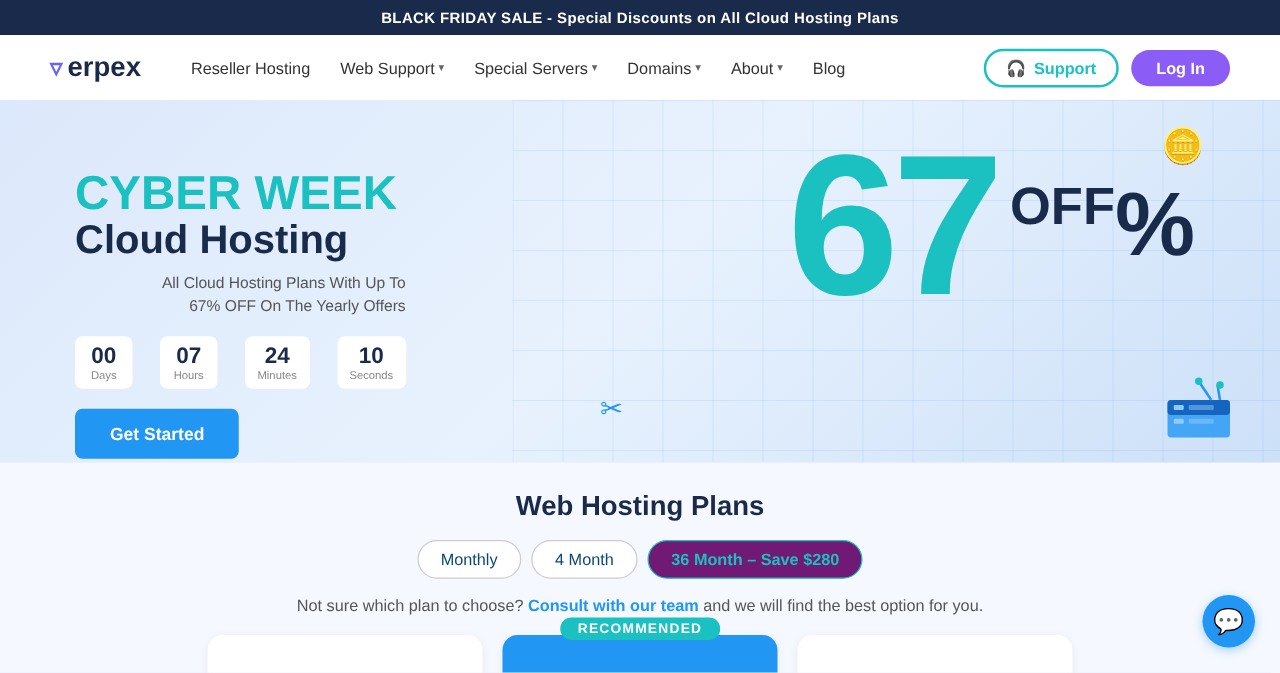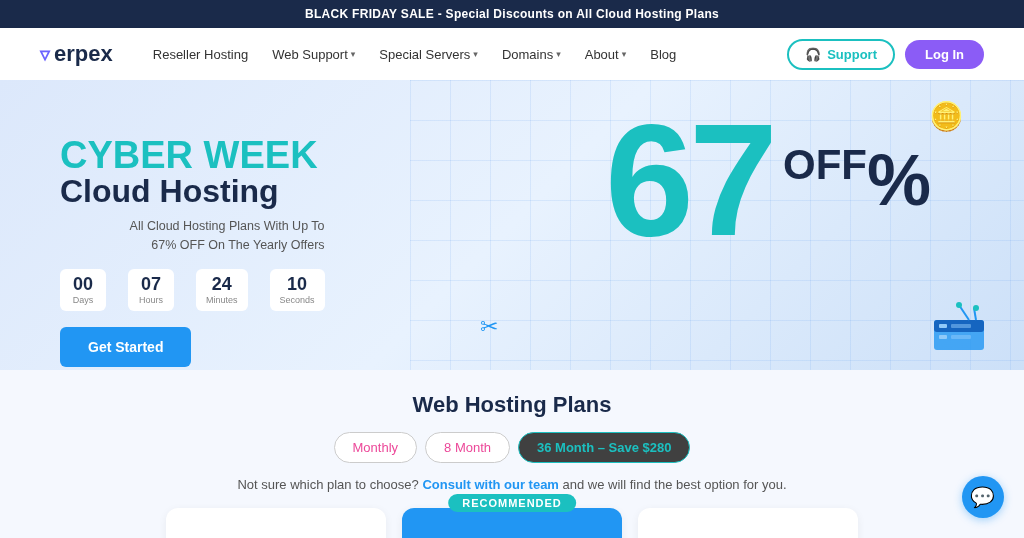--- a/index.html
+++ b/index.html
@@ -188,21 +188,21 @@
       letter-spacing: 0.5px;
     }
     .coupon-code {
       color: #2196f3;
       font-weight: 700;
     }
 
     
     .hero-right {
       position: absolute;
-      right: 93px;
+      right: 68px;
       top: 20px;
       z-index: 2;
       display: flex;
       align-items: center;
     }
     .big-67 {
       font-size: 160px;
       font-weight: 900;
       color: #1bc0c0;
       line-height: 1;
@@ -275,26 +275,26 @@
       justify-content: center;
       gap: 8px;
       margin-bottom: 14px;
     }
     .toggle-btn {
       padding: 7px 18px;
       border-radius: 20px;
       border: 1.5px solid #ccc;
       background: #fff;
       font-size: 13px;
-      color: #ec4899;
+      color: #0c4a6e;
       cursor: pointer;
       font-weight: 500;
     }
     .toggle-btn.active {
-      background: #404040;
+      background: #701a75;
       color: #fff;
       border-color: #2196f3;
       font-weight: 700;
     }
     .toggle-btn.save {
       border-color: #1bc0c0;
       color: #1bc0c0;
       font-weight: 600;
     }
     .save-badge {
@@ -479,21 +479,21 @@
   </div>
 </div>
 
 <div class="plans-section">
   <h2 class="plans-title">Web Hosting Plans</h2>
   <div class="billing-toggle">
     <button class="toggle-btn">
       <span>Monthly</span>
     </button>
     <button class="toggle-btn">
-      <span>8 Month</span>
+      <span>4 Month</span>
     </button>
     <button class="toggle-btn save active">
       <span>36 Month</span>
       <span class="save-badge"> – <span>Save $280</span></span>
     </button>
   </div>
   <p class="plans-note">
     <span>Not sure which plan to choose?</span>
     <a href="#">Consult with our team</a>
     <span>and we will find the best option for you.</span>

